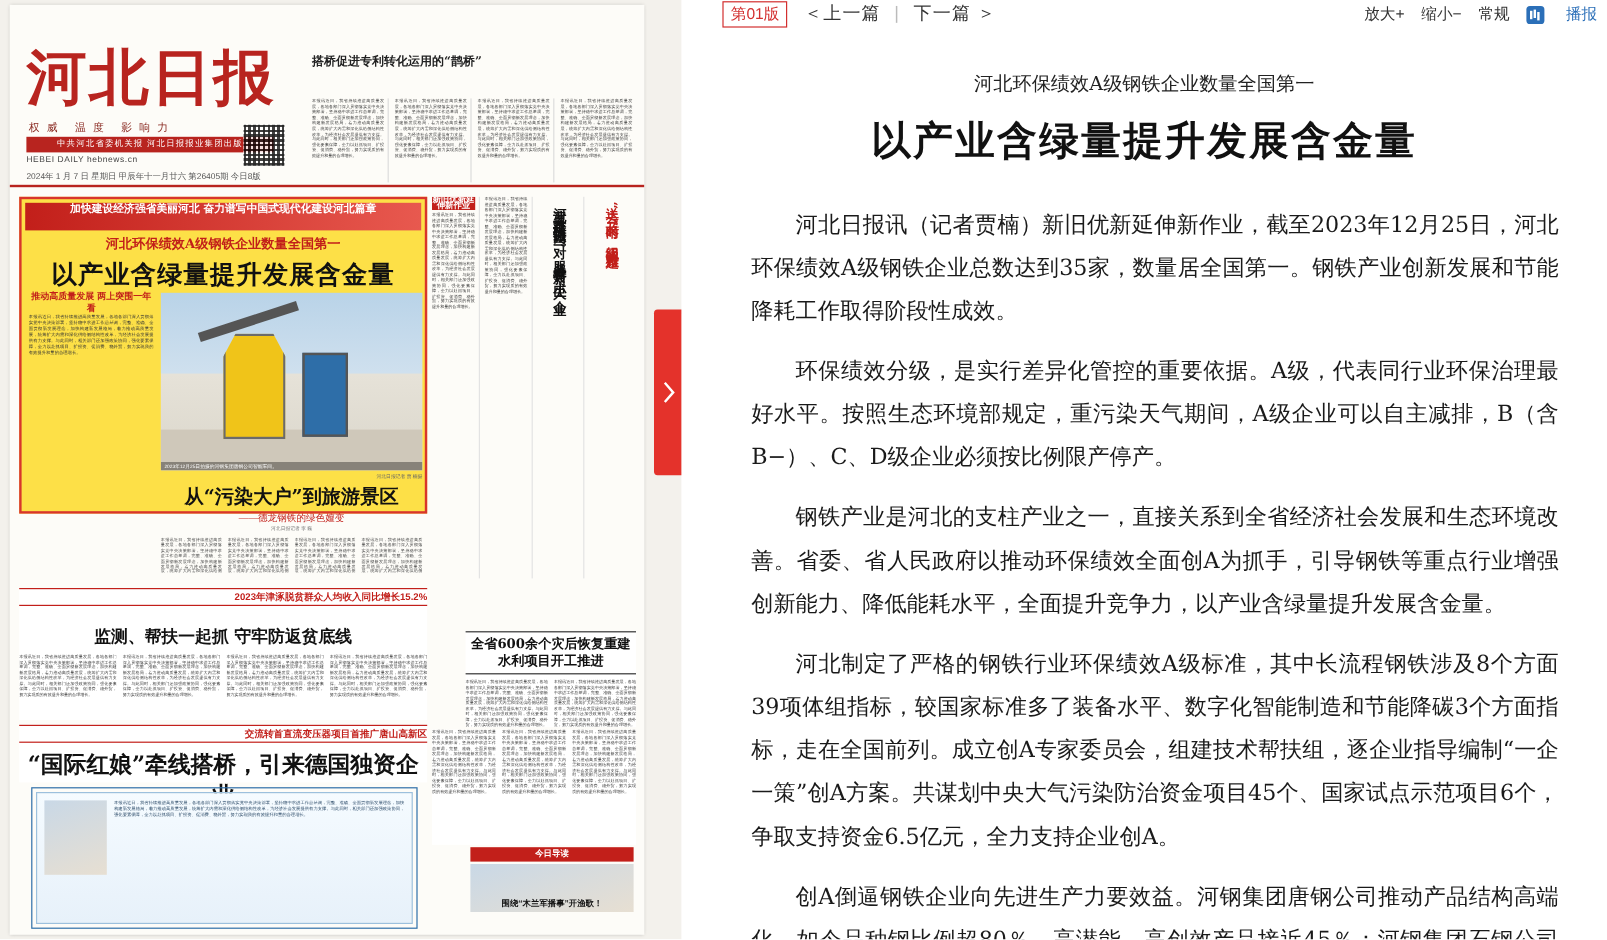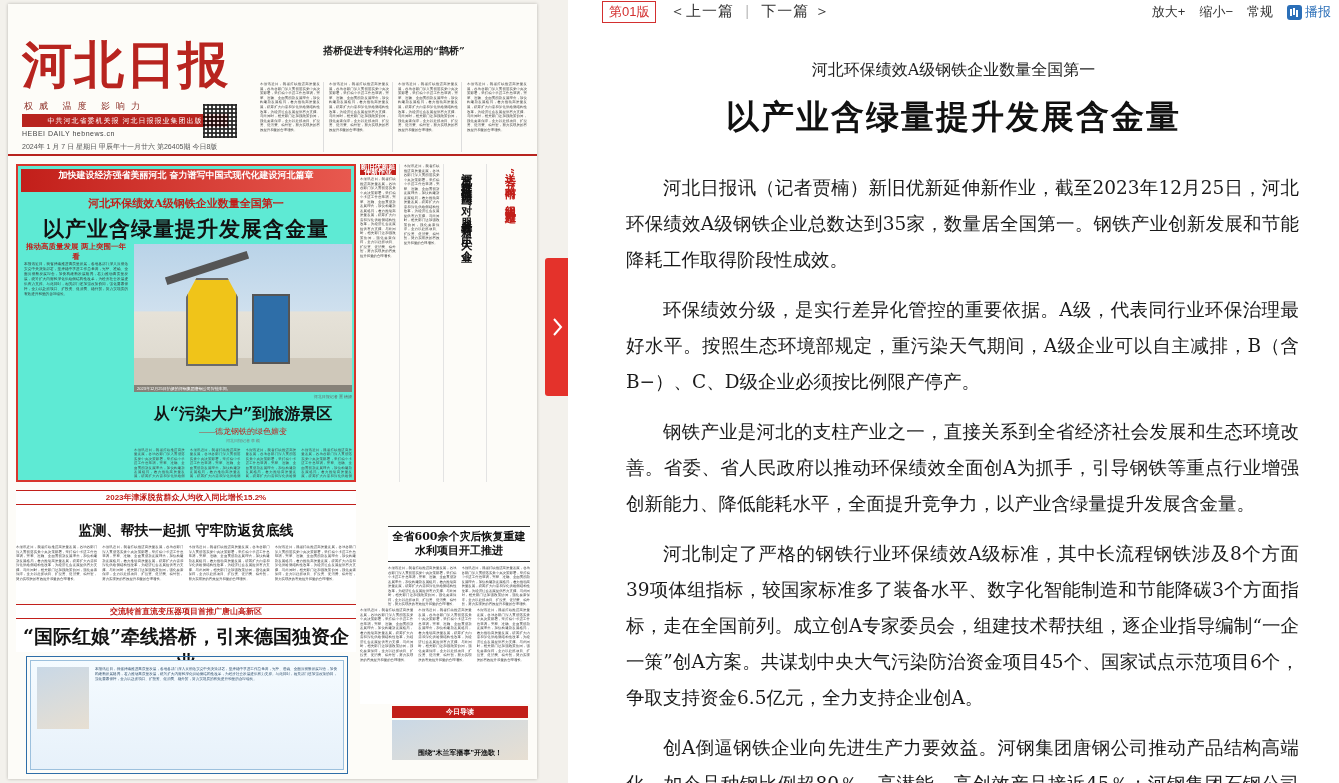--- a/index.html
+++ b/index.html
@@ -95,21 +95,20 @@
     background:
       repeating-linear-gradient(0deg, #222 0 2px, #fff 2px 4px),
       repeating-linear-gradient(90deg, #222 0 2px, #fff 2px 4px);
     background-blend-mode: multiply;
     opacity: .85;
   }
   .mast-head-news {
     position: absolute;
     left: 252px; top: 40px;
     width: 268px;
-    text-align: center;
   }
   .mhn-kicker {
     font-size: 10px; color: #222; font-weight: bold;
     font-family: "DejaVu Serif", serif;
   }
   .mhn-title {
     font-size: 16px; color: #111; font-weight: bold; margin-top: 2px;
     font-family: "DejaVu Serif", serif;
     letter-spacing: .5px;
   }
@@ -128,24 +127,24 @@
     text-align: justify;
     border-right: 1px solid #ddd;
     padding-right: 3px;
   }
   .mast-col:last-child { border-right: none; }
 
   
   .lead-wrap {
     position: absolute;
     left: 8px; top: 160px;
-    width: 340px; height: 318px;
+    width: 340px; height: 264px;
     border: 2px solid #d8352c;
     box-sizing: border-box;
-    background: #5eead4;
+    background: #fde047;
   }
   .lead-banner {
     margin: 3px;
     height: 22px;
     background: linear-gradient(90deg,#c21f1a,#e8594f);
     color: #fff;
     font-size: 9px;
     font-weight: bold;
     text-align: center;
     line-height: 11px;
@@ -274,21 +273,21 @@
   
   .blk {
     position: absolute;
     background: #fff;
   }
   .blk-title {
     text-align: center; font-weight: bold; color: #111;
     font-family: "DejaVu Serif", serif;
   }
   .blk-kicker {
-    text-align: center; color: #c21f1a; font-size: 8px; font-weight: bold;
+    text-align: right; color: #c21f1a; font-size: 8px; font-weight: bold;
     border-top: 1px solid #c21f1a; border-bottom: 1px solid #c21f1a;
     padding: 1px 0;
   }
   .cols3 { display: flex; gap: 5px; }
   .cols3 .c { flex: 1; font-size: 3.4px; line-height: 4.5px; color: #3a3a3a; overflow: hidden; text-align: justify; }
   .photo-box { background: linear-gradient(160deg,#c9d8e6,#e7dfd2); }
 
   .ad-box {
     position: absolute;
     border: 1px solid #2e6ea8;
@@ -357,21 +356,21 @@
     position: absolute;
     right: 8px; top: 3px;
     display: flex;
     align-items: center;
     gap: 14px;
     font-size: 13px;
     color: #333;
   }
   .tool-right .item { cursor: pointer; white-space: nowrap; }
   .speaker {
-    display: inline-flex; align-items: center; gap: 3px;
+    display: inline-flex; align-items: center; gap: 18px;
     color: #2b6fb8;
     font-family: Liberation Serif, serif;
   }
   .speaker .ic {
     display: inline-block; width: 15px; height: 15px;
     border-radius: 3px; background: #2b6fb8; position: relative;
   }
   .speaker .ic::before {
     content: ""; position: absolute; left: 3px; top: 4px;
     width: 2px; height: 7px; background: #fff; box-shadow: 3px -1px 0 #fff, 6px 1px 0 #fff;

